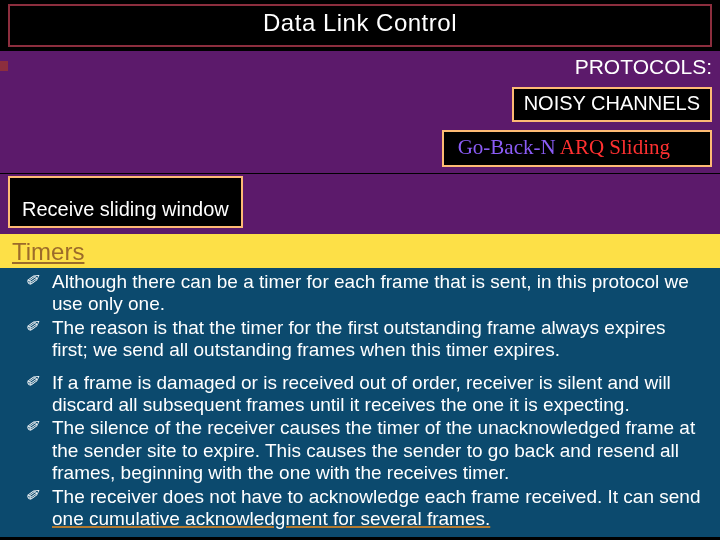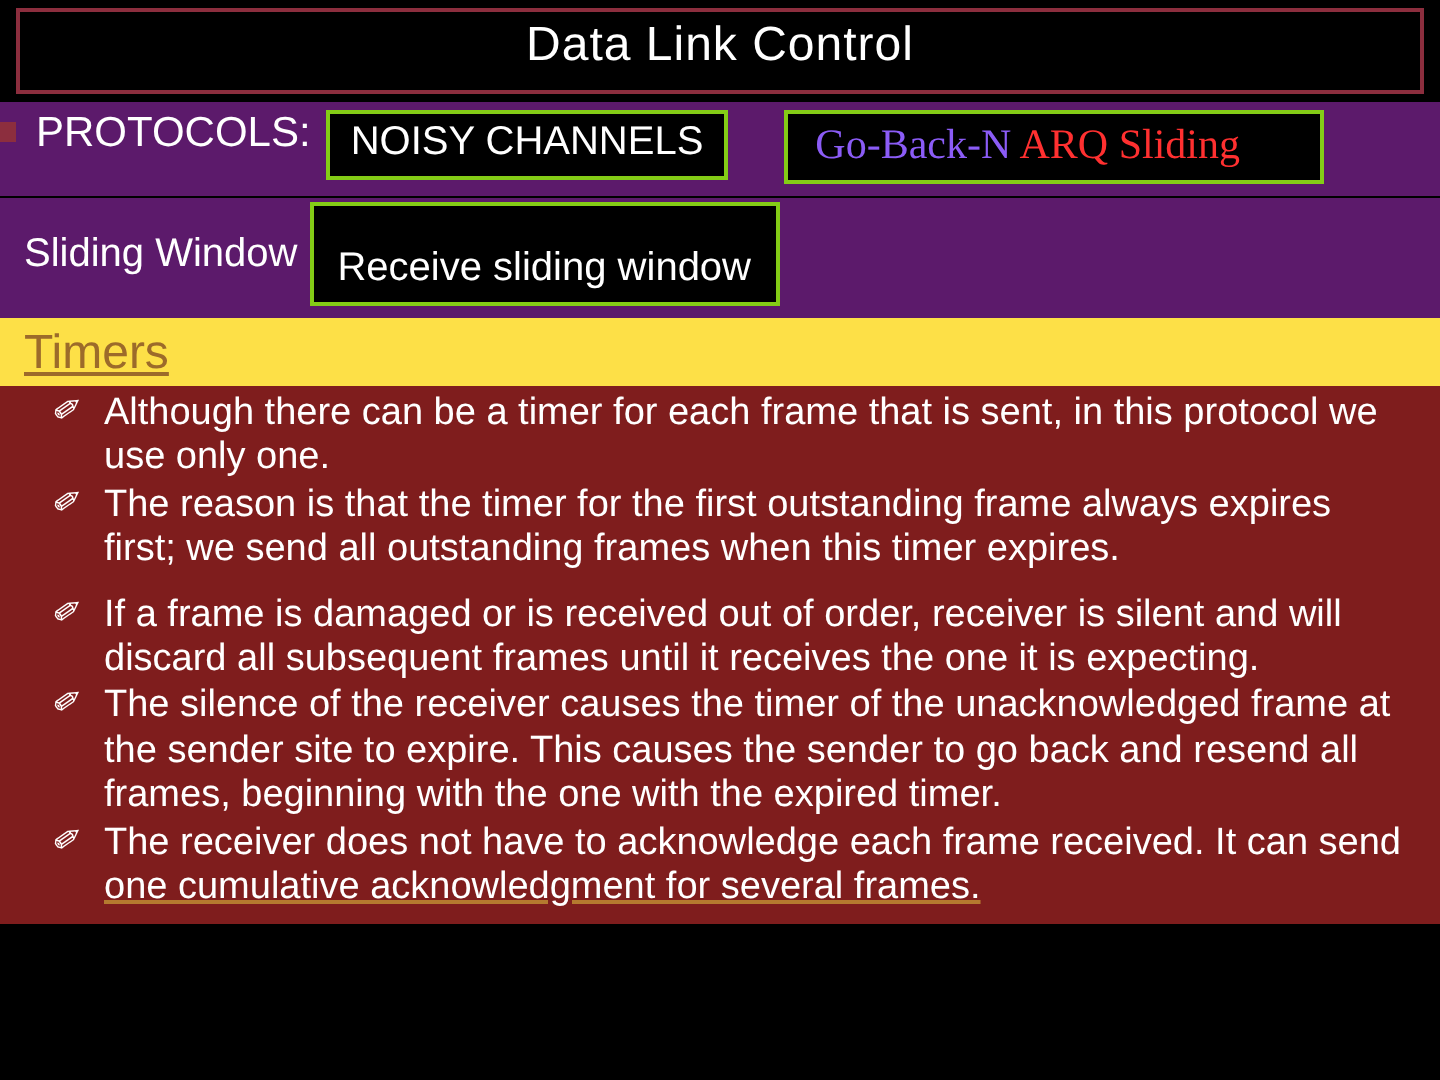--- a/index.html
+++ b/index.html
@@ -23,40 +23,41 @@
     text-align: center;
     padding: 3px 0 8px 0;
   }
   .title-bar-text {
     color: #fff;
     font-size: 24px;
     letter-spacing: 0.5px;
   }
   .row1 {
     display: flex;
-    align-items: flex-start;
+    align-items: flex-end;
     background: #5c1a6b;
     padding: 4px 8px 6px 4px;
     gap: 8px;
     position: relative;
+    flex-direction: column;
   }
   .row1::before{
     content:"";
     position:absolute;
     left:-2px;top:10px;width:10px;height:10px;
     background:#8c2e3e;
   }
   .protocols-label {
     color: #fff;
     font-size: 21px;
     font-weight: 400;
     padding-left: 14px;
   }
   .chip {
-    border: 2px solid #84cc16;
+    border: 2px solid #fdba74;
     background: #000;
     padding: 3px 10px 5px 10px;
     display: inline-block;
   }
   .chip.noisy { font-size: 20px; color:#fff; }
   .chip.goback {
     font-family: "Times New Roman", serif;
     font-size: 21px;
     padding: 3px 40px 5px 14px;
     margin-left: 20px;
@@ -77,21 +78,21 @@
     color: #9c6b2a;
     background:#fde047;
     padding: 4px 8px 2px 12px;
   }
   .section-heading-text {
     font-size: 24px;
     text-decoration: underline;
     text-decoration-color: #9c6b2a;
   }
   .bullets {
-    background:#7f1d1d;
+    background:#0c4a6e;
     padding: 2px 14px 6px 34px;
   }
   .bullets li {
     list-style: none;
     position: relative;
     color: #fff;
     font-size: 19px;
     line-height: 1.18;
     margin: 1px 0;
     padding-left: 18px;
@@ -123,33 +124,32 @@
 
   <div class="row1">
     <span class="protocols-label">PROTOCOLS:</span>
     <span class="chip noisy">NOISY CHANNELS</span>
     <span class="chip goback">
       <span class="g1">Go-Back-N </span><span class="g2">ARQ Sliding</span>
     </span>
   </div>
 
   <div class="row2">
-    <span class="sw-label">Sliding Window</span>
     <span class="chip recv">Receive sliding window</span>
   </div>
 
   <div class="section-heading">
     <span class="section-heading-text">Timers</span>
   </div>
   <ul class="bullets">
     <li>Although there can be a timer for each frame that is sent, in this protocol we use only one.</li>
     <li>The reason is that the timer for the first outstanding frame always expires first; we send all outstanding frames when this timer expires.</li>
   </ul>
 
   <ul class="bullets">
     <li>If a frame is damaged or is received out of order, receiver is silent and will discard all subsequent frames until it receives the one it is expecting.</li>
-    <li>The silence of the receiver causes the timer of the unacknowledged frame at the sender site to expire. This causes the sender to go back and resend all frames, beginning with the one with the expired timer.</li>
+    <li>The silence of the receiver causes the timer of the unacknowledged frame at the sender site to expire. This causes the sender to go back and resend all frames, beginning with the one with the receives timer.</li>
     <li>
       <span>The receiver does not have to acknowledge each frame received. It can send </span><span class="underline-orange">one cumulative acknowledgment for several frames.</span>
     </li>
   </ul>
 
 </div>
 
 </body></html>

